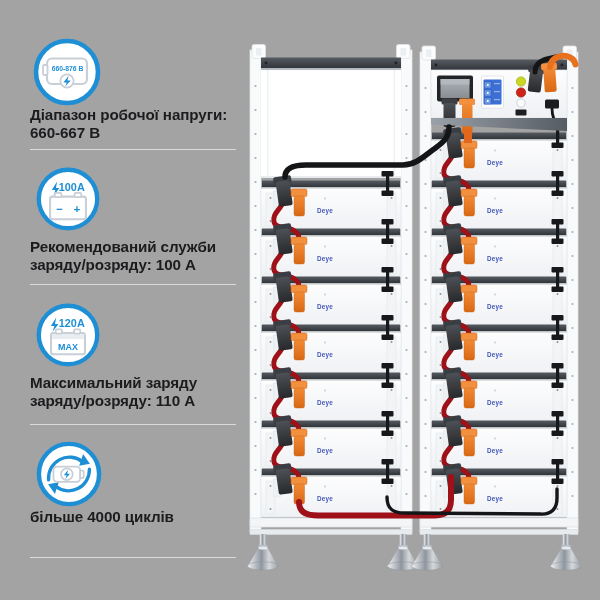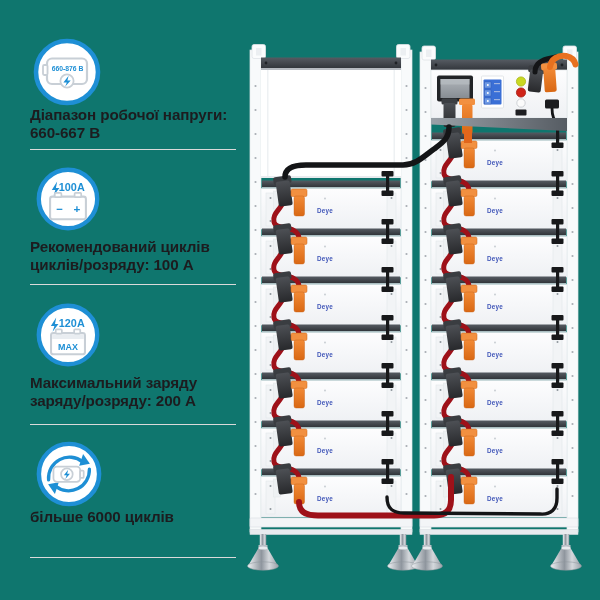--- a/index.html
+++ b/index.html
@@ -1,18 +1,18 @@
 <!DOCTYPE html>
 <html><head>
 <meta charset="utf-8">
 <style>
   html,body{margin:0;padding:0;background:#fff;}
   body{width:600px;height:600px;overflow:hidden;position:relative;
        font-family:"Liberation Sans", sans-serif;}
-  .stage{position:absolute;inset:0;background:#0f766e;}
+  .stage{position:absolute;inset:0;background:#a3a3a3;}
 
   
   .feature{position:absolute;left:30px;width:208px;}
   .f1{top:37px}.f2{top:166px}.f3{top:302px}.f4{top:440px}
   .badge{display:block;position:absolute;top:0;left:0;}
   .f1 .badge{width:70px;height:70px;left:2px;}
   .f2 .badge{width:66px;height:66px;left:5px;}
   .f3 .badge{width:66px;height:66px;left:5px;}
   .f4 .badge{width:68px;height:68px;left:5px;}
   .title{position:absolute;left:0;width:208px;
@@ -58,58 +58,58 @@
       <circle class="ring" cx="35" cy="35" r="31"></circle>
       <polygon class="accent" points="23.5,16.5 17.8,25.5 21.6,25.5 19.6,31.5 25.9,23.4 22.2,23.4"></polygon>
       <text class="ic-label" x="39" y="27" font-size="11.5" text-anchor="middle">100A</text>
       <rect class="bshape" x="16" y="32.5" width="38" height="24" rx="2.5"></rect>
       <rect class="bshape-thin" x="21" y="28.5" width="7" height="4.5" rx="1"></rect>
       <rect class="bshape-thin" x="42" y="28.5" width="7" height="4.5" rx="1"></rect>
       <text class="ic-label" x="26" y="49.5" font-size="12" text-anchor="middle">−</text>
       <text class="ic-label" x="44.5" y="50" font-size="12.5" text-anchor="middle">+</text>
     </svg>
     <div class="title">
-      <div>Рекомендований циклів</div>
-      <div>циклів/розряду: 100 А</div>
+      <div>Рекомендований служби</div>
+      <div>заряду/розряду: 100 А</div>
     </div>
     <div class="divider"></div>
   </section>
 
   <section class="feature f3">
     <svg class="badge" viewBox="0 0 70 70">
       <circle class="ring" cx="35" cy="35" r="31"></circle>
       <polygon class="accent" points="22.5,16.5 16.8,25.5 20.6,25.5 18.6,31.5 24.9,23.4 21.2,23.4"></polygon>
       <text class="ic-label" x="39" y="27" font-size="11.5" text-anchor="middle">120A</text>
       <rect class="bshape" x="17" y="33" width="36" height="22.5" rx="2.5"></rect>
       <rect x="18.2" y="34.2" width="33.6" height="5" fill="#e9edf1"></rect>
       <rect class="bshape-thin" x="22" y="29" width="6.5" height="4.5" rx="1"></rect>
       <rect class="bshape-thin" x="41.5" y="29" width="6.5" height="4.5" rx="1"></rect>
       <text class="ic-label" x="35" y="50.5" font-size="9.5" text-anchor="middle">MAX</text>
     </svg>
     <div class="title">
       <div>Максимальний заряду</div>
-      <div>заряду/розряду: 200 А</div>
+      <div>заряду/розряду: 110 А</div>
     </div>
     <div class="divider"></div>
   </section>
 
   <section class="feature f4">
     <svg class="badge" viewBox="0 0 70 70">
       <circle class="ring" cx="35" cy="35" r="31"></circle>
       <path class="arrow" d="M14,41 A21.5,21.5 0 0 1 49,22.5"></path>
       <polygon class="accent" points="49.5,14.5 56.5,24.5 45.5,26.5"></polygon>
       <path class="arrow" d="M56,30 A21.5,21.5 0 0 1 21,47.5"></path>
       <polygon class="accent" points="20.5,55.5 13.5,45.5 24.5,43.5"></polygon>
       <rect class="bshape-thin" x="19" y="27.5" width="27.5" height="15.5" rx="3.5"></rect>
       <rect class="bshape-thin" x="46.5" y="31.5" width="3.6" height="7.5" rx="1"></rect>
       <circle class="bshape-thin" cx="32.8" cy="35.3" r="6"></circle>
       <polygon class="accent" points="34.2,30.7 29.7,36.4 32.6,36.4 31.2,40.2 36,34.8 33.1,34.8"></polygon>
     </svg>
     <div class="title">
-      <div>більше 6000 циклів</div>
+      <div>більше 4000 циклів</div>
     </div>
     <div class="divider"></div>
   </section>
 
   <div class="rack-wrap">
   <svg id="rack-svg" viewBox="0 0 360 600" width="360" height="600">
     <defs>
       <linearGradient id="faceGrad" x1="0" y1="0" x2="0" y2="1">
         <stop offset="0" stop-color="#fdfdfe"></stop>
             <stop offset="1" stop-color="#eff1f4"></stop>

